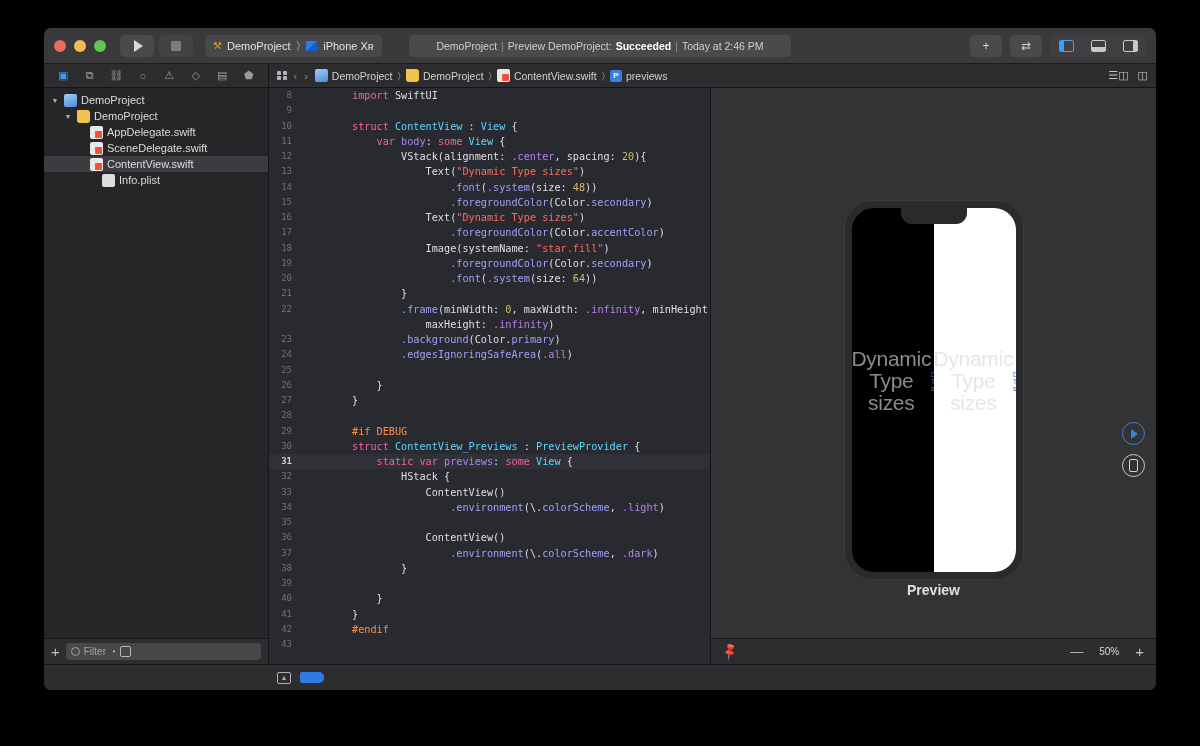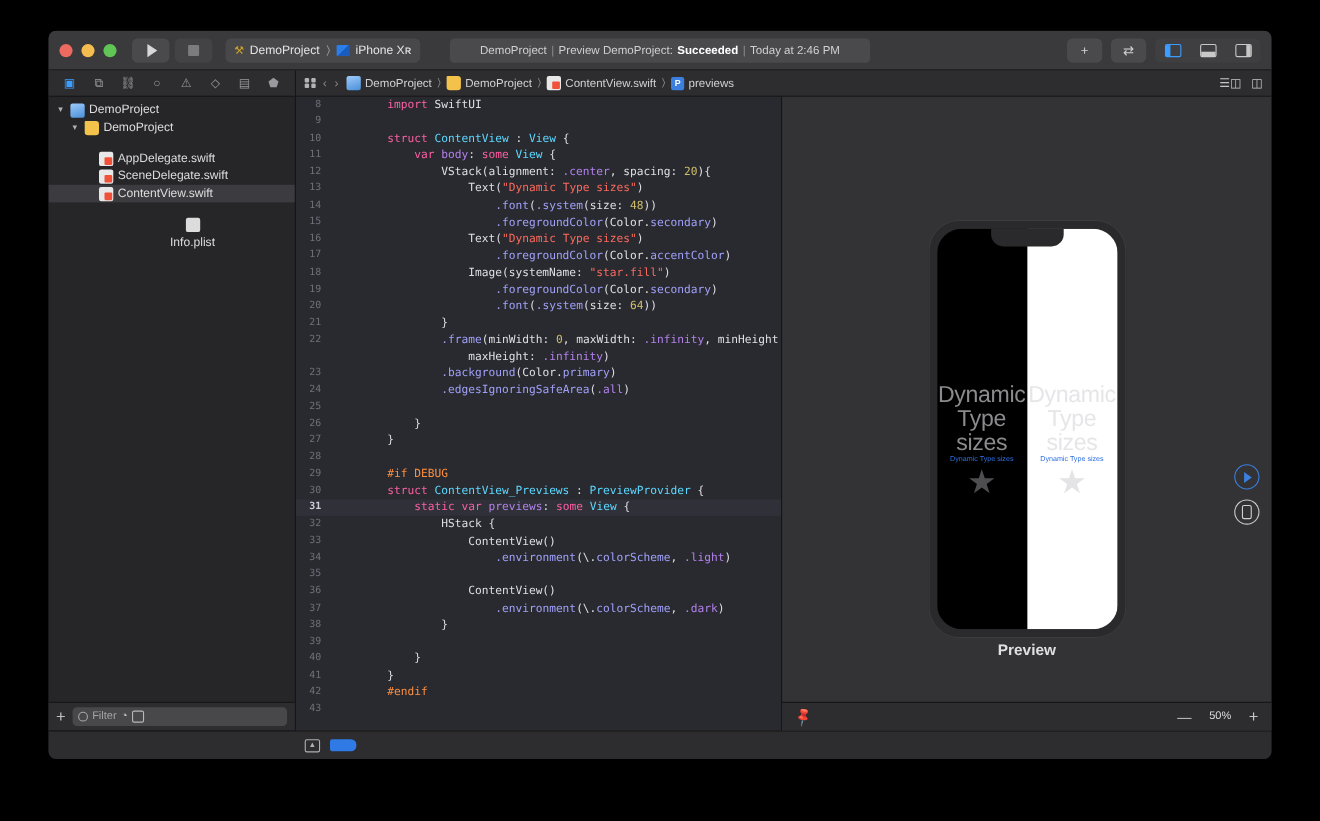--- a/index.html
+++ b/index.html
@@ -194,21 +194,21 @@
   .half { width: 50%; height: 100%; position: relative; }
   .half.dark { background: #000; }
   .half.light { background: #fff; }
   .notch {
     position: absolute; left: 50%; top: 0; transform: translateX(-50%);
     width: 66px; height: 16px; background: #2a2a2c;
     border-radius: 0 0 11px 11px; z-index: 5;
   }
   .hcontent {
     position: absolute; left: 0; right: 0; top: 140px;
-    display: flex; flex-direction: column; align-items: center; gap: 0;
+    display: flex; flex-direction: row; align-items: center; gap: 0;
   }
   .big-text { font-size: 21px; line-height: 22px; text-align: center; letter-spacing: -0.3px; }
   .half.dark .big-text { color: #8b8b8e; }
   .half.light .big-text { color: #e6e6e8; }
   .small-text { font-size: 6.5px; }
   .half.dark .small-text { color: #2f6fe0; }
   .half.light .small-text { color: #2f6fe0; }
   .star { font-size: 30px; line-height: 32px; margin-top: 2px; }
   .half.dark .star { color: #4e4e51; }
   .half.light .star { color: #e4e4e6; }
@@ -328,36 +328,36 @@
             <div class="tree-row" style="padding-left: 6px;">
               <span class="disc">▼</span>
               <span class="ficon proj"></span>
               <span>DemoProject</span>
             </div>
             <div class="tree-row" style="padding-left: 19px;">
               <span class="disc">▼</span>
               <span class="ficon folder"></span>
               <span>DemoProject</span>
             </div>
-            <div class="tree-row" style="padding-left: 32px; margin-top: 12px;">
+            <div class="tree-row" style="padding-left: 32px;">
               <span class="disc empty">▶</span>
               <span class="ficon swift"></span>
               <span>AppDelegate.swift</span>
             </div>
             <div class="tree-row" style="padding-left: 32px;">
               <span class="disc empty">▶</span>
               <span class="ficon swift"></span>
               <span>SceneDelegate.swift</span>
             </div>
             <div class="tree-row selected" style="padding-left: 32px;">
               <span class="disc empty">▶</span>
               <span class="ficon swift"></span>
               <span>ContentView.swift</span>
             </div>
-            <div class="tree-row" style="padding-left: 44px; flex-direction: column;">
+            <div class="tree-row" style="padding-left: 44px;">
               <span class="disc empty">▶</span>
               <span class="ficon plist"></span>
               <span>Info.plist</span>
             </div>
           </div>
         <div class="nav-filter">
           <span class="plus-sm">+</span>
           <div class="filter-field">
             <span class="mag"></span>
             <span>Filter</span>

